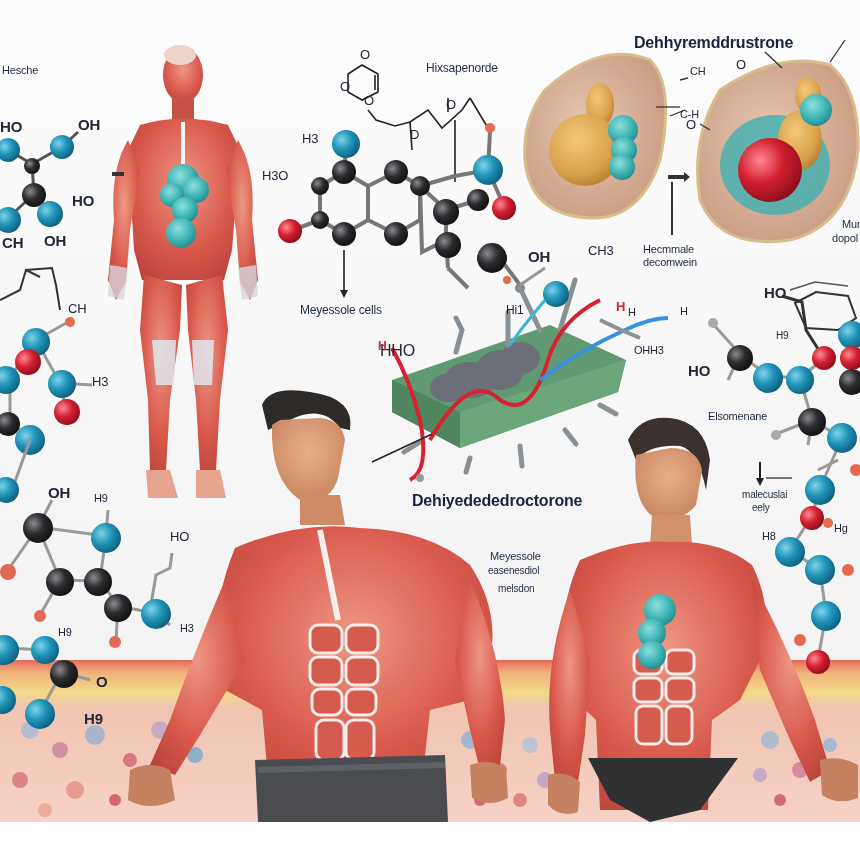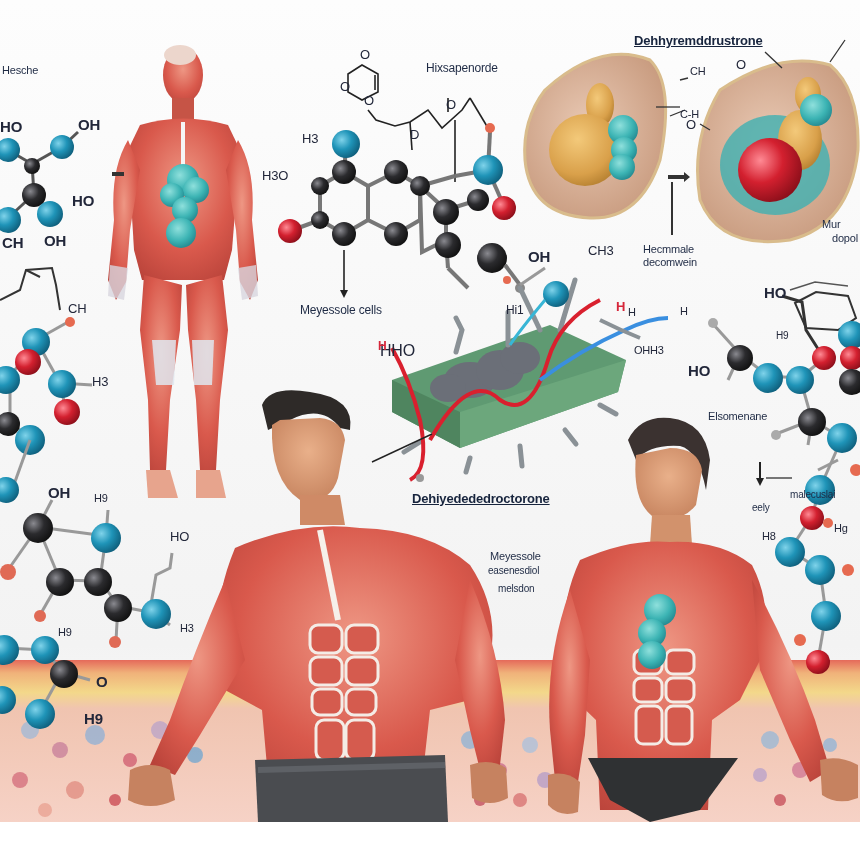--- a/index.html
+++ b/index.html
@@ -1,21 +1,21 @@
 <!DOCTYPE html>
 <html><head>
 <meta charset="utf-8">
 <style>
   * { box-sizing: border-box; margin: 0; padding: 0; }
   html, body { width: 860px; height: 860px; overflow: hidden; background: #fbfbfb; }
   body { font-family: "Liberation Sans", sans-serif; position: relative; }
   #canvas { position: absolute; left: 0; top: 0; width: 860px; height: 860px; background: linear-gradient(#fdfdfd, #f3f3f3 75%, #ffffff 96%); }
   .layer { position: absolute; left: 0; top: 0; width: 860px; height: 860px; }
   .label { position: absolute; color: #1e2a44; font-size: 11px; letter-spacing: -0.2px; white-space: nowrap; line-height: 1.15; }
-  .label.bold { font-weight: bold; font-size: 13px; color: #17243d; text-decoration: underline; }
+  .label.bold { font-weight: bold; font-size: 16px; color: #17243d; }
   .label.chem { font-size: 13px; color: #22273a; }
   .label.chem-lg { font-size: 15px; font-weight: bold; color: #22273a; }
   .label.red { color: #d6263a; font-weight: bold; }
   .skin-band { position: absolute; left: 0; top: 660px; width: 860px; height: 162px; }
   .bottom-white { position: absolute; left: 0; top: 822px; width: 860px; height: 38px; background: #ffffff; }
 </style>
 </head>
 <body>
 
 <div id="canvas">
@@ -399,30 +399,30 @@
     </g>
   </svg>
 
   
   <span class="label" style="left:2px;top:64px;">Hesche</span>
   <span class="label" style="left:426px;top:62px;font-size:12px;">Hixsapenorde</span>
   <span class="label bold" style="left:634px;top:34px;">Dehhyremddrustrone</span>
   <span class="label bold" style="left:841px;top:34px;margin-left:44px;">Dh</span>
   <span class="label" style="left:643px;top:243px;text-align:right;">Hecmmale</span>
   <span class="label" style="left:643px;top:256px;text-align:right;">decomwein</span>
-  <span class="label" style="left:822px;top:218px;">Mur</span>
+  <span class="label" style="left:842px;top:218px;">Mur</span>
   <span class="label" style="left:832px;top:232px;">dopol</span>
   <span class="label" style="left:300px;top:304px;font-size:12px;">Meyessole cells</span>
   <span class="label bold" style="left:412px;top:492px;">Dehiyedededroctorone</span>
   <span class="label" style="left:490px;top:550px;">Meyessole</span>
   <span class="label" style="left:488px;top:565px;font-size:10px;">easenesdiol</span>
   <span class="label" style="left:498px;top:583px;font-size:10px;">melsdon</span>
   <line></line>
   <span class="label" style="left:708px;top:410px;">Elsomenane</span>
-  <span class="label" style="left:742px;top:489px;font-size:10px;margin-left:48px;">malecuslai</span>
+  <span class="label" style="left:742px;top:489px;font-size:10px;">malecuslai</span>
   <span class="label" style="left:752px;top:502px;font-size:10px;">eely</span>
 
   
   <span class="label chem-lg" style="left:0px;top:118px;">HO</span>
   <span class="label chem-lg" style="left:78px;top:116px;">OH</span>
   <span class="label chem-lg" style="left:72px;top:192px;">HO</span>
   <span class="label chem-lg" style="left:2px;top:234px;">CH</span>
   <span class="label chem-lg" style="left:44px;top:232px;">OH</span>
   <span class="label chem" style="left:68px;top:302px;">CH</span>
   <span class="label chem" style="left:92px;top:375px;">H3</span>

